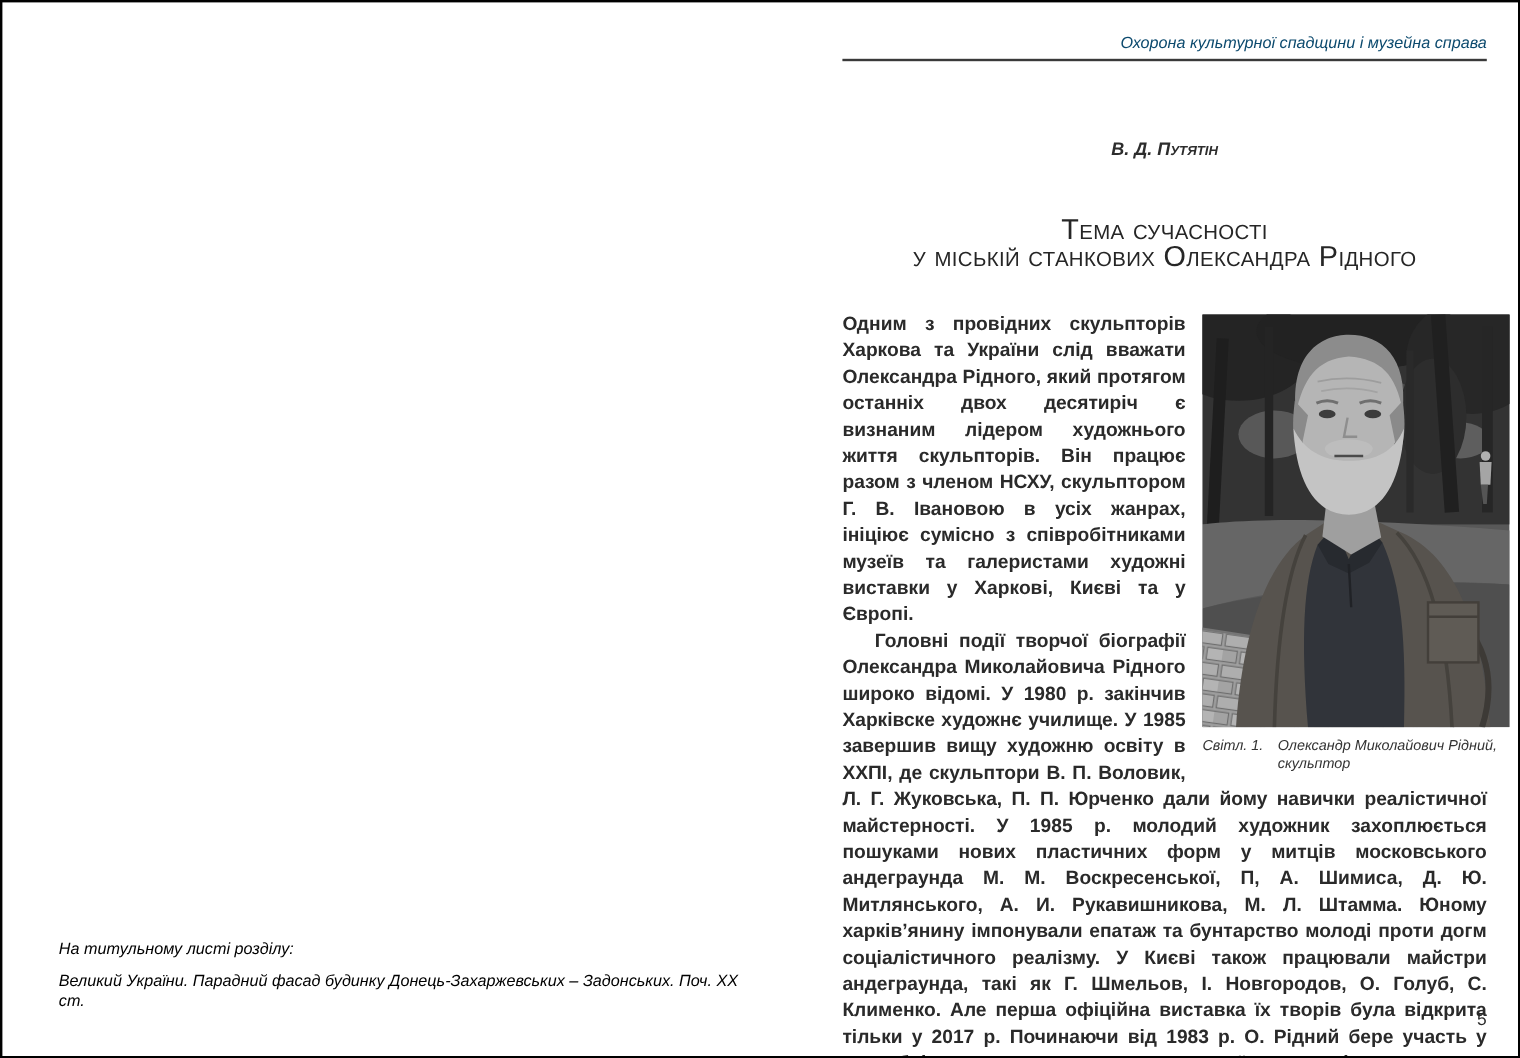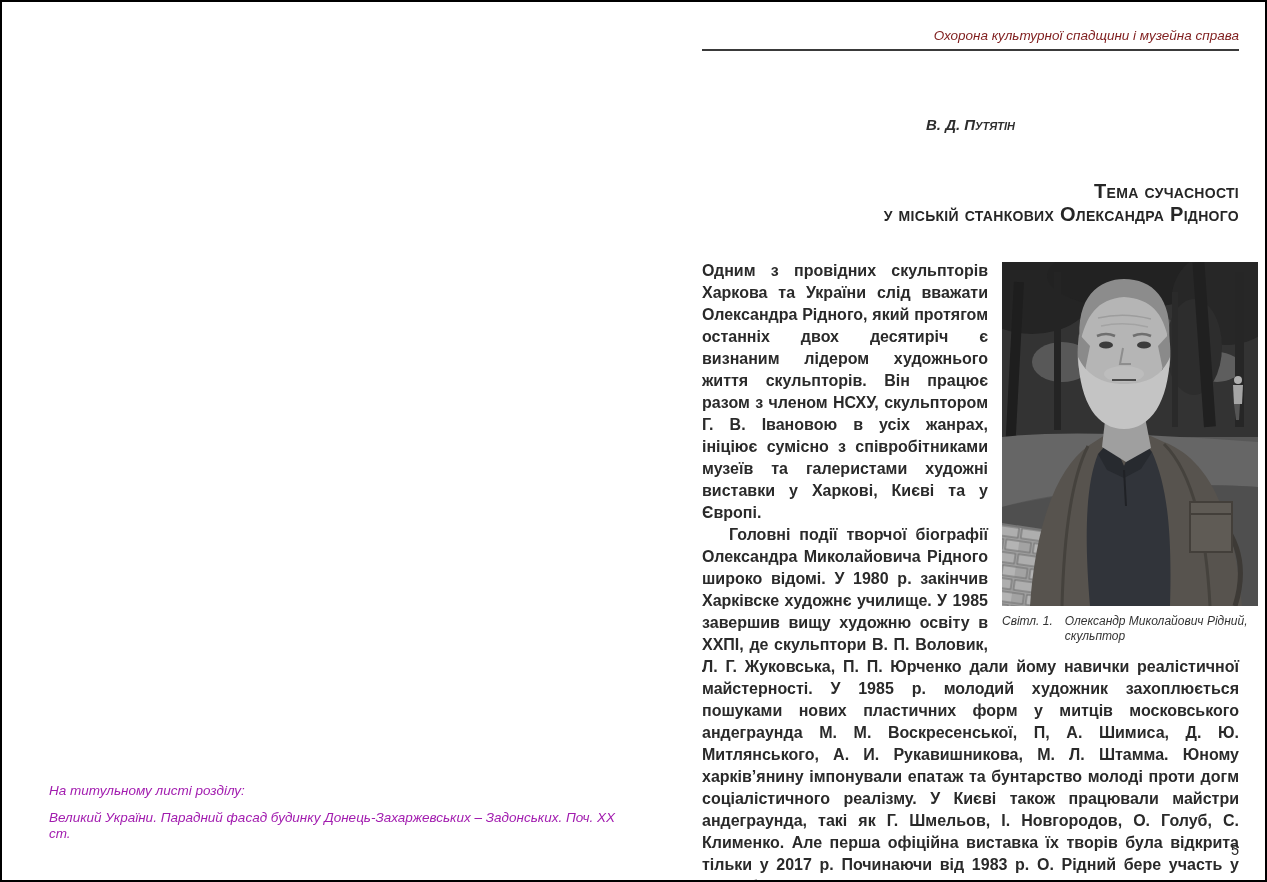--- a/index.html
+++ b/index.html
@@ -10,35 +10,35 @@
     background: #ffffff;
     border: 2px solid #000000;
     overflow: hidden;
     font-family: "Liberation Sans", sans-serif;
     color: #2a2a2a;
   }
   
   .running-head {
     position: absolute; left: 700px; top: 26px; width: 537px;
     font-size: 13.5px; font-style: italic; text-align: right;
-    color: #7f1d1d;
+    color: #0c4a6e;
     padding-bottom: 6px;
     border-bottom: 2px solid #3a3a3a;
   }
   .author-line {
     position: absolute; left: 700px; top: 114px; width: 537px;
     text-align: center;
     font-size: 15px; font-weight: bold; font-style: italic;
     font-variant: small-caps;
     color: #2d2d2d;
   }
   .article-title {
     position: absolute; left: 700px; top: 178px; width: 537px;
-    text-align: right;
-    font-size: 20px; font-weight: bold;
+    text-align: center;
+    font-size: 24px; font-weight: normal;
     font-variant: small-caps;
     letter-spacing: 0.3px;
     line-height: 23px;
     color: #262626;
   }
   .article-body {
     position: absolute; left: 700px; top: 258px; width: 537px;
     font-size: 16px; line-height: 22px;
     text-align: justify;
     color: #2a2a2a;
@@ -60,21 +60,21 @@
   }
   .cap-label { flex: 0 0 auto; white-space: nowrap; }
   .cap-text  { flex: 0 0 auto; width: 186px; }
   .page-number {
     position: absolute; left: 700px; top: 840px; width: 537px;
     text-align: right; font-size: 14.5px; color: #2a2a2a;
   }
   
   .left-note {
     position: absolute; left: 47px; top: 781px; width: 590px;
-    font-size: 13.5px; font-style: italic; color: #a21caf;
+    font-size: 13.5px; font-style: italic; color: #000000;
     line-height: 16px;
   }
   .left-note .note-intro { margin-bottom: 11px; }
 </style>
 </head>
 <body>
 
 <div class="canvas">
 
   <div class="left-note">

